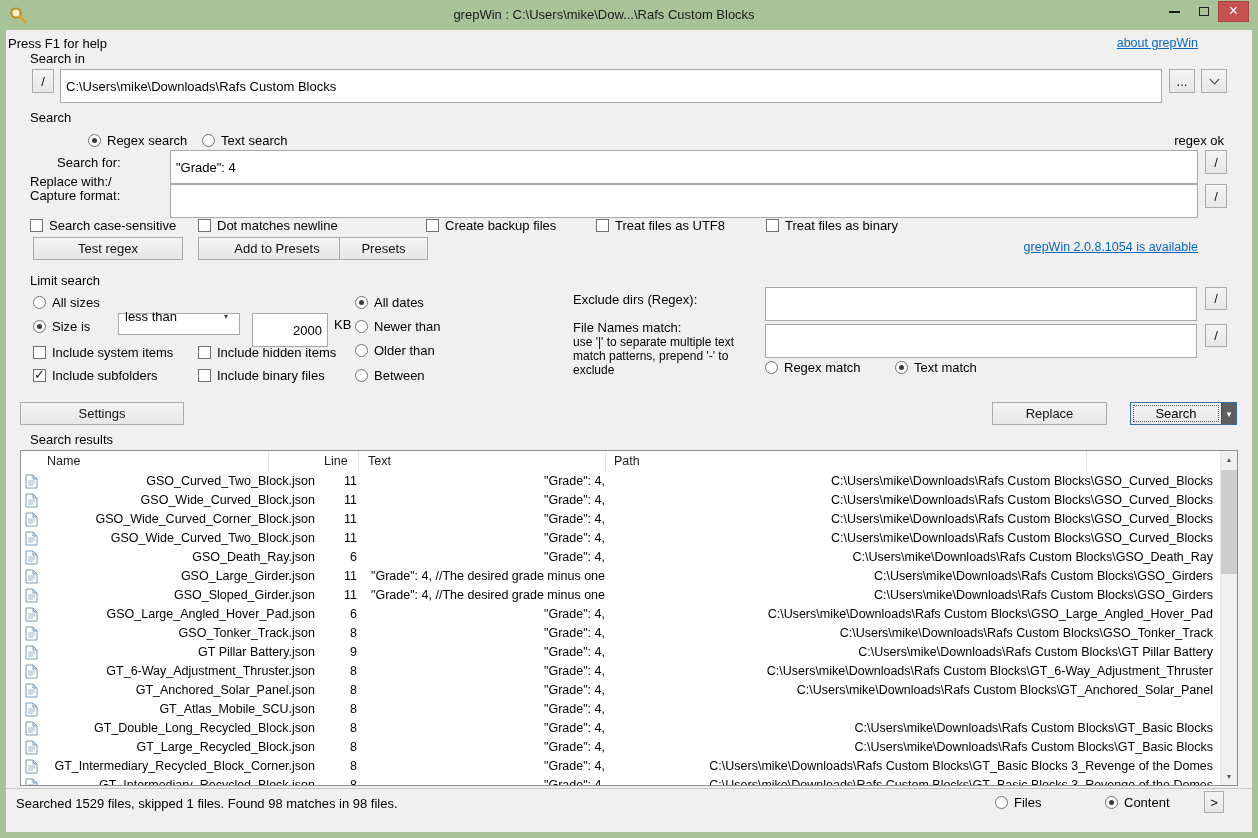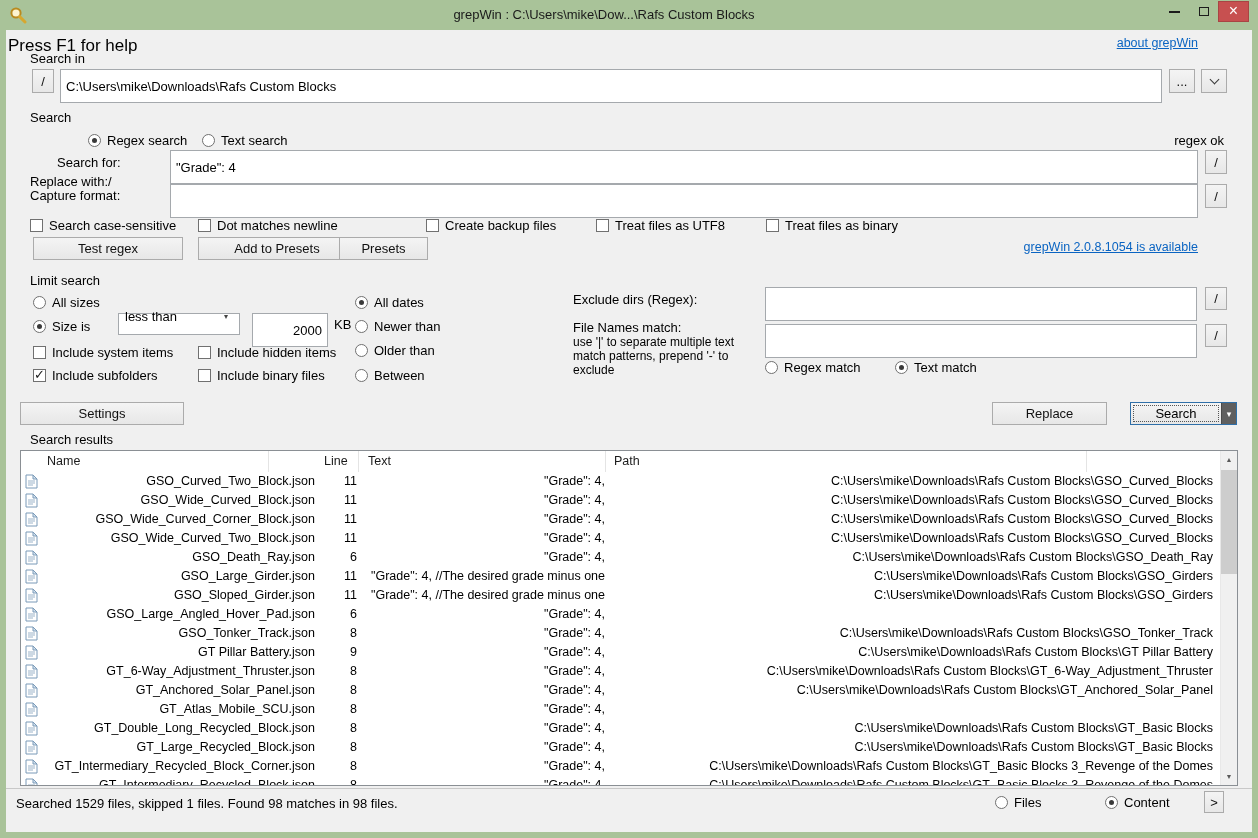--- a/index.html
+++ b/index.html
@@ -17,21 +17,21 @@
   .cap-btn { width:29px; height:21px; display:flex; align-items:center; justify-content:center; cursor:pointer; }
   .glyph-min { width:11px; height:2px; background:#1c1c1c; }
   .glyph-max { width:10px; height:9px; border:1.5px solid #1c1c1c; }
   .cap-btn.close { width:31px; background:#c75050; border:1px solid #a94444; }
   .glyph-close { color:#fff; font-size:16px; line-height:1; margin-top:-2px; }
 
   
   .client { position:absolute; left:6px; top:30px; width:1246px; height:802px; background:#f0f0f0; overflow:hidden; }
 
   .lbl { position:absolute; white-space:nowrap; }
-  .small { font-size:17px; }
+  .small { font-size:13px; }
   .link { position:absolute; color:#0a64c2; text-decoration:underline; cursor:pointer; white-space:nowrap; font-size:12.5px; }
   .btn { position:absolute; background:linear-gradient(#f4f4f4,#e7e7e7); border:1px solid #ababab; font:inherit; font-size:13px; color:#111; cursor:pointer; }
   .txt { position:absolute; border:1px solid #a5a9ad; background:#fff; font:inherit; font-size:13px; padding:16px 5px; }
   .ctl { position:absolute; display:flex; align-items:center; gap:6px; white-space:nowrap; cursor:default; }
   .radio { width:13px; height:13px; border:1px solid #707070; border-radius:50%; background:#fff; flex:none; position:relative; }
   .radio.checked::after { content:""; position:absolute; left:3px; top:3px; width:5px; height:5px; border-radius:50%; background:#3a3a3a; }
   .checkbox { width:13px; height:13px; border:1px solid #707070; background:#fff; flex:none; position:relative; }
   .checkbox.checked::after { content:"✓"; position:absolute; left:0; top:-3px; font-size:13px; font-weight:bold; color:#1a1a1a; }
   .combo { position:absolute; background:#fff; border:1px solid #a5a9ad; display:flex; align-items:center; justify-content:flex-start; padding:0 4px 16px 6px; cursor:default;gap:47px; }
   .combo-arrow { font-size:8px; color:#444; }
@@ -353,20 +353,21 @@
         <path d="M1 1 h7 l4 4 v9 h-11 z" fill="#ffffff" stroke="#7a9ab8" stroke-width="1"></path>
         <path d="M8 1 l4 4 h-4 z" fill="#d6e4f0" stroke="#7a9ab8" stroke-width="1"></path>
         <line x1="3" y1="7" x2="10" y2="7" stroke="#9bb3c9" stroke-width="1"></line>
         <line x1="3" y1="9" x2="10" y2="9" stroke="#9bb3c9" stroke-width="1"></line>
         <line x1="3" y1="11" x2="8" y2="11" stroke="#9bb3c9" stroke-width="1"></line>
       </svg>
     </span>
     <span class="cell cname">GSO_Large_Angled_Hover_Pad.json</span>
     <span class="cell cline">6</span>
     <span class="cell ctext">"Grade": 4,</span>
+    <span class="cell cpath">C:\Users\mike\Downloads\Rafs Custom Blocks\GSO_Large_Angled_Hover_Pad</span>
   </div>
 
   <div class="rrow">
     <span class="ficon">
       <svg width="13" height="15" viewBox="0 0 13 15">
         <path d="M1 1 h7 l4 4 v9 h-11 z" fill="#ffffff" stroke="#7a9ab8" stroke-width="1"></path>
         <path d="M8 1 l4 4 h-4 z" fill="#d6e4f0" stroke="#7a9ab8" stroke-width="1"></path>
         <line x1="3" y1="7" x2="10" y2="7" stroke="#9bb3c9" stroke-width="1"></line>
         <line x1="3" y1="9" x2="10" y2="9" stroke="#9bb3c9" stroke-width="1"></line>
         <line x1="3" y1="11" x2="8" y2="11" stroke="#9bb3c9" stroke-width="1"></line>

